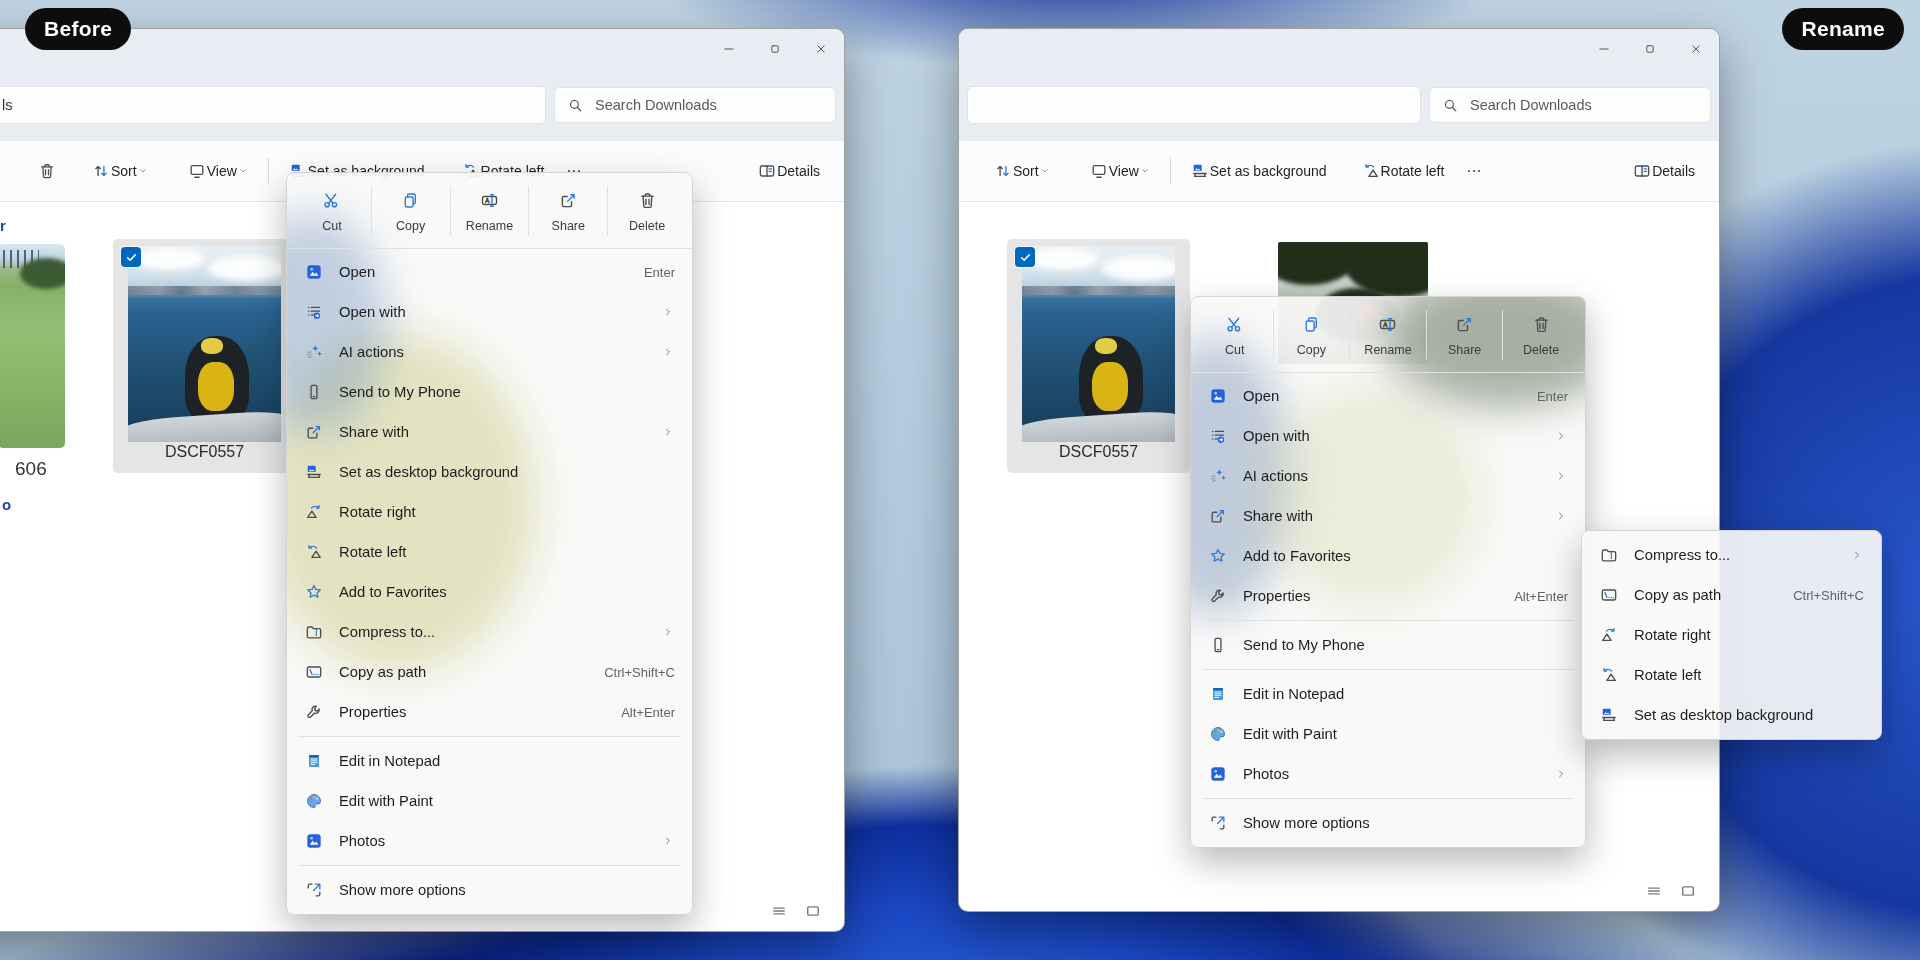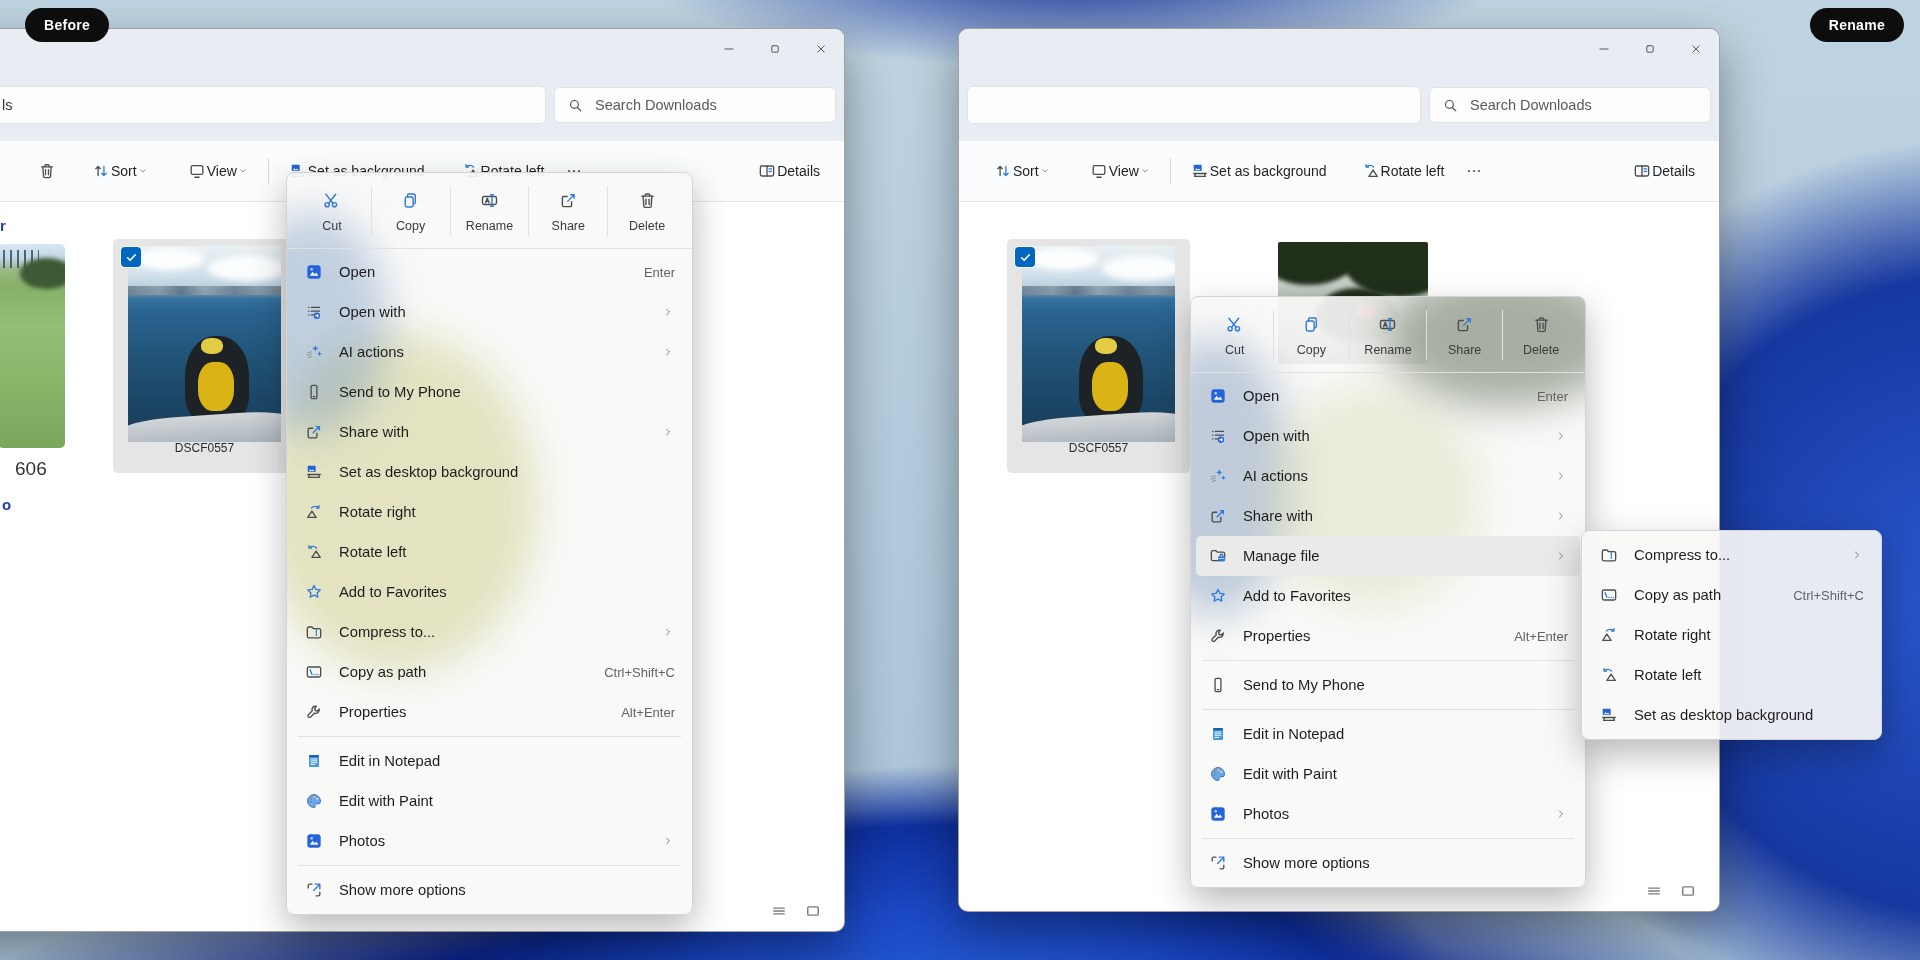--- a/index.html
+++ b/index.html
@@ -5,21 +5,21 @@
   html,body{margin:0;padding:0;background:#8fb0c8;}
   .stage{position:relative;width:1920px;height:960px;overflow:hidden;
     font-family:"Liberation Sans",sans-serif;color:#1d1d1d;
     background:
       radial-gradient(ellipse 620px 140px at 56% -3%, #16339b 0%, rgba(22,51,155,0) 70%),
       radial-gradient(ellipse 800px 760px at 103% 62%, #2a5ad0 0%, #16379f 42%, rgba(22,55,159,0) 60%),
       radial-gradient(ellipse 760px 430px at 49% 112%, #2f6fe0 0%, #1b48c4 38%, #0e2f9d 58%, rgba(14,47,157,0) 72%),
       radial-gradient(ellipse 1500px 560px at 45% 128%, #0a1f86 0%, #0a1f86 55%, rgba(10,31,134,0) 75%),
       linear-gradient(180deg,#bfd4e2 0%,#b2cadc 55%,#a9c3d8 100%);}
   .badge{position:absolute;top:8px;background:#0d0d0d;color:#fff;font-weight:bold;
-    font-size:14px;padding:9px 19px;border-radius:26px;z-index:50;letter-spacing:.3px}
+    font-size:21px;padding:9px 19px;border-radius:26px;z-index:50;letter-spacing:.3px}
   .badge-before{left:25px}.badge-after{right:16px}
   .window{position:absolute;background:#fff;border-radius:10px;overflow:hidden;
     border:1px solid rgba(70,70,70,.5);box-shadow:0 18px 50px rgba(0,0,0,.38)}
   .win-before{left:-70px;top:28px;width:913px;height:902px}
   .win-after{left:958px;top:28px;width:760px;height:882px}
   .titlebar{height:40px;background:#e7edf3;display:flex;justify-content:flex-end;align-items:stretch}
   .win-controls{display:flex;height:100%}
   .ctrl{width:46px;display:flex;align-items:center;justify-content:center}
   .ctrl .icon{width:14px;height:14px}
   .addressrow{height:72px;background:#e7edf3;display:flex;align-items:center;gap:8px;padding:0 8px;box-sizing:border-box}
@@ -36,21 +36,21 @@
   .tbtn .icon{width:20px;height:20px}
   .tbtn .chev{width:12px;height:12px;opacity:.75}
   .tsep{width:1px;height:26px;background:#d8d8d8;margin:0 9px;flex:none}
   .tspacer{flex:1}
   .content{position:relative;background:#fff;height:calc(100% - 174px)}
   .frag{position:absolute;font-weight:bold;font-size:15px;color:#2244aa}
   .plabel{position:absolute;font-size:19px;color:#333}
   .photo{position:absolute;border-radius:4px;overflow:hidden}
   .tile{position:absolute;width:183px;height:234px;background:#e5e5e5;border-radius:5px}
   .tile .tphoto{position:absolute;left:15px;top:7px;width:153px;height:196px;overflow:hidden}
-  .tile-label{position:absolute;bottom:18px;left:0;right:0;text-align:center;font-size:12px;color:#2b2b2b}
+  .tile-label{position:absolute;bottom:12px;left:0;right:0;text-align:center;font-size:16px;color:#2b2b2b}
   .checkbox{position:absolute;left:8px;top:8px;width:20px;height:20px;background:#0067c0;border-radius:4px;
     display:flex;align-items:center;justify-content:center;z-index:3;box-shadow:0 0 0 1px rgba(255,255,255,.7)}
   .checkbox .icon{width:13px;height:13px}
   .view-toggles{position:absolute;right:22px;bottom:10px;display:flex;gap:16px;align-items:center}
   .view-toggles .icon{width:18px;height:18px;opacity:.75}
   
   .photo-diver{position:relative;width:100%;height:100%;
     background:linear-gradient(180deg,#e9eff3 0%,#dde8ef 10%,#cddde9 16%,#b9cfdd 21%,#7c9cb4 23%,#35719d 27%,#2a6391 34%,#225478 56%,#1c4768 78%,#173c59 100%)}
   .pd-cloud{position:absolute;background:#fff;border-radius:50%;filter:blur(3px);opacity:.92}
   .pd-skyline{position:absolute;left:0;right:0;top:20.5%;height:4.5%;opacity:.9;
@@ -773,36 +773,20 @@
             <path d="M14.5 5.5h4v4M18.5 5.5L11 13" stroke="#2f7ad9"></path>
           </svg>
         </span>
         <span class="mi-label">Share with</span>
         <span class="mi-chevron">
           <svg viewBox="0 0 24 24" fill="none" stroke="#4d4d4d" stroke-width="1.6" stroke-linecap="round" stroke-linejoin="round">
             <path d="M9.5 7l5 5-5 5"></path>
           </svg>
         </span>
       </div>
-      <div class="menu-item highlighted">
-        <span class="icon">
-          <svg viewBox="0 0 24 24" fill="none" stroke="#4d4d4d" stroke-width="1.6" stroke-linecap="round" stroke-linejoin="round">
-            <path d="M4 7.5a2 2 0 012-2h3.2L11 7.3h7a2 2 0 012 2v6.2a2 2 0 01-2 2H6a2 2 0 01-2-2z"></path>
-            <rect x="12.2" y="12.2" width="8" height="6" rx="1.2" fill="#2f7ad9" stroke="none"></rect>
-            <path d="M14.6 12.2v-1a1.3 1.3 0 011.3-1.3h.4a1.3 1.3 0 011.3 1.3v1" stroke="#2f7ad9"></path>
-            <path d="M13 15h6.4" stroke="#fff" stroke-width=".8"></path>
-          </svg>
-        </span>
-        <span class="mi-label">Manage file</span>
-        <span class="mi-chevron">
-          <svg viewBox="0 0 24 24" fill="none" stroke="#4d4d4d" stroke-width="1.6" stroke-linecap="round" stroke-linejoin="round">
-            <path d="M9.5 7l5 5-5 5"></path>
-          </svg>
-        </span>
-      </div>
       <div class="menu-item">
         <span class="icon">
           <svg viewBox="0 0 24 24" fill="none" stroke="#4d4d4d" stroke-width="1.6" stroke-linecap="round" stroke-linejoin="round">
             <path d="M12 4.2l2.3 4.6 5.1.7-3.7 3.6.9 5.1-4.6-2.4-4.6 2.4.9-5.1L4.6 9.5l5.1-.7z" stroke="#2f7ad9"></path>
           </svg>
         </span>
         <span class="mi-label">Add to Favorites</span>
       </div>
       <div class="menu-item">
         <span class="icon">

